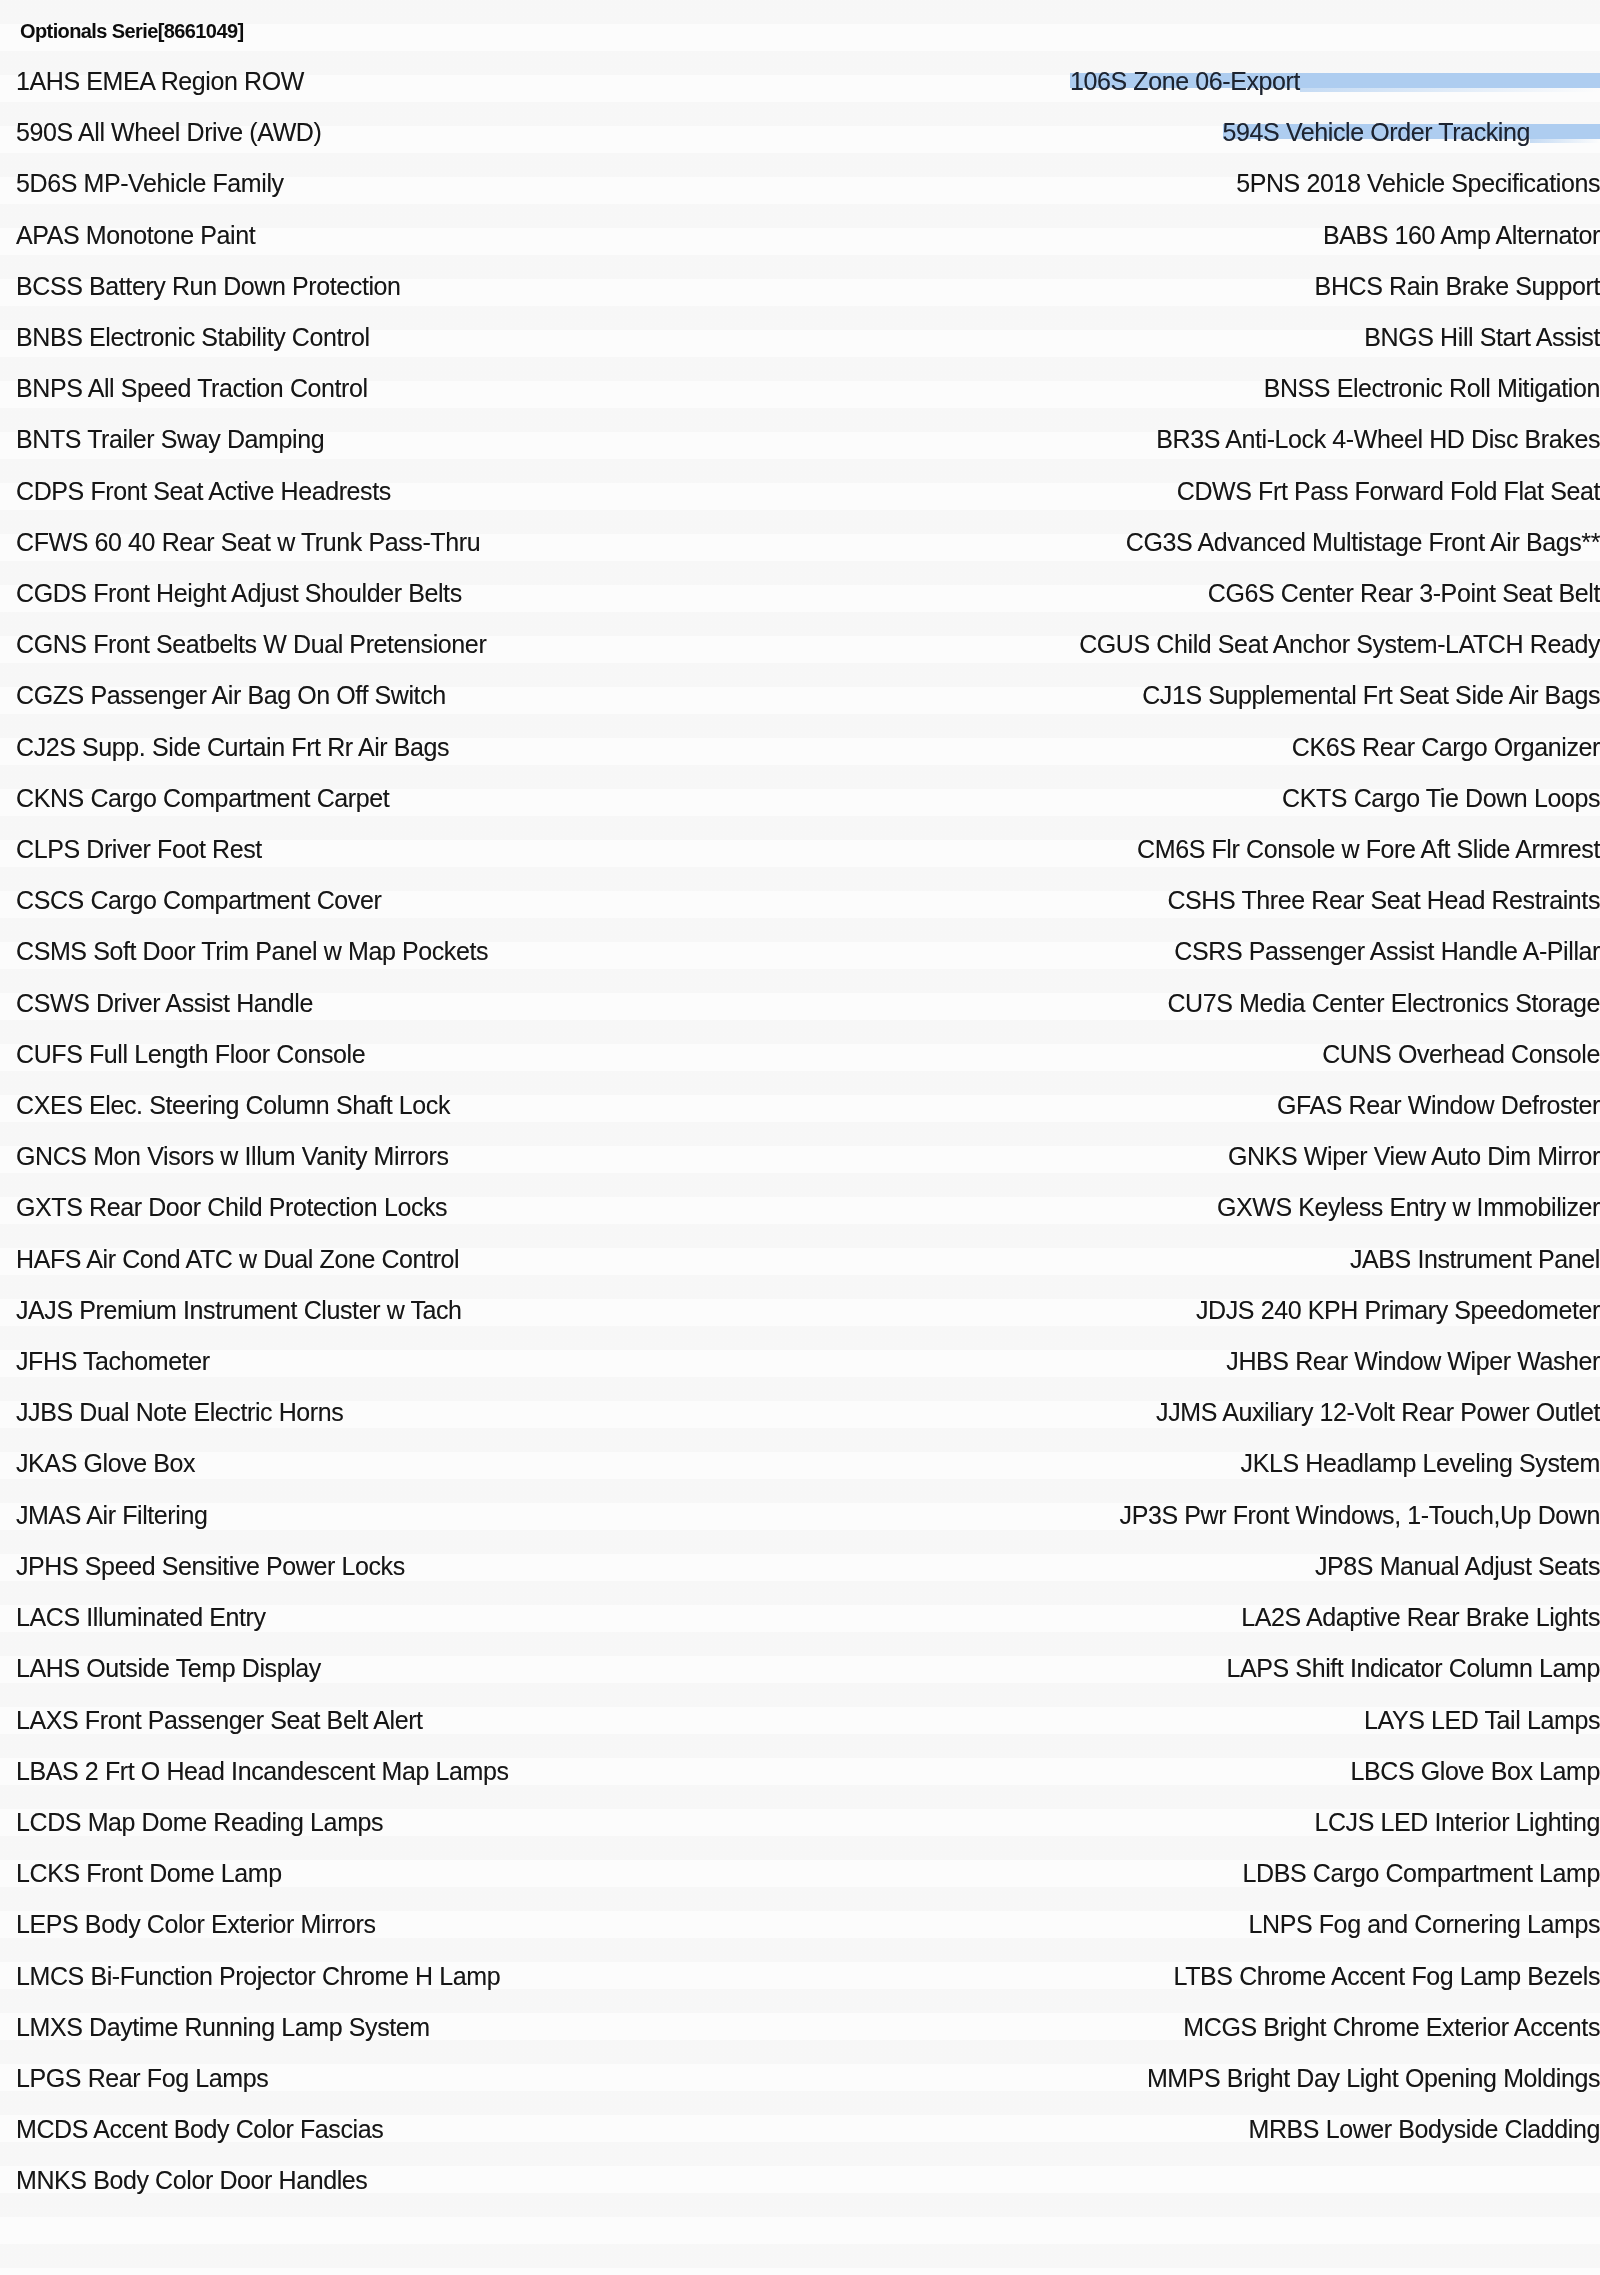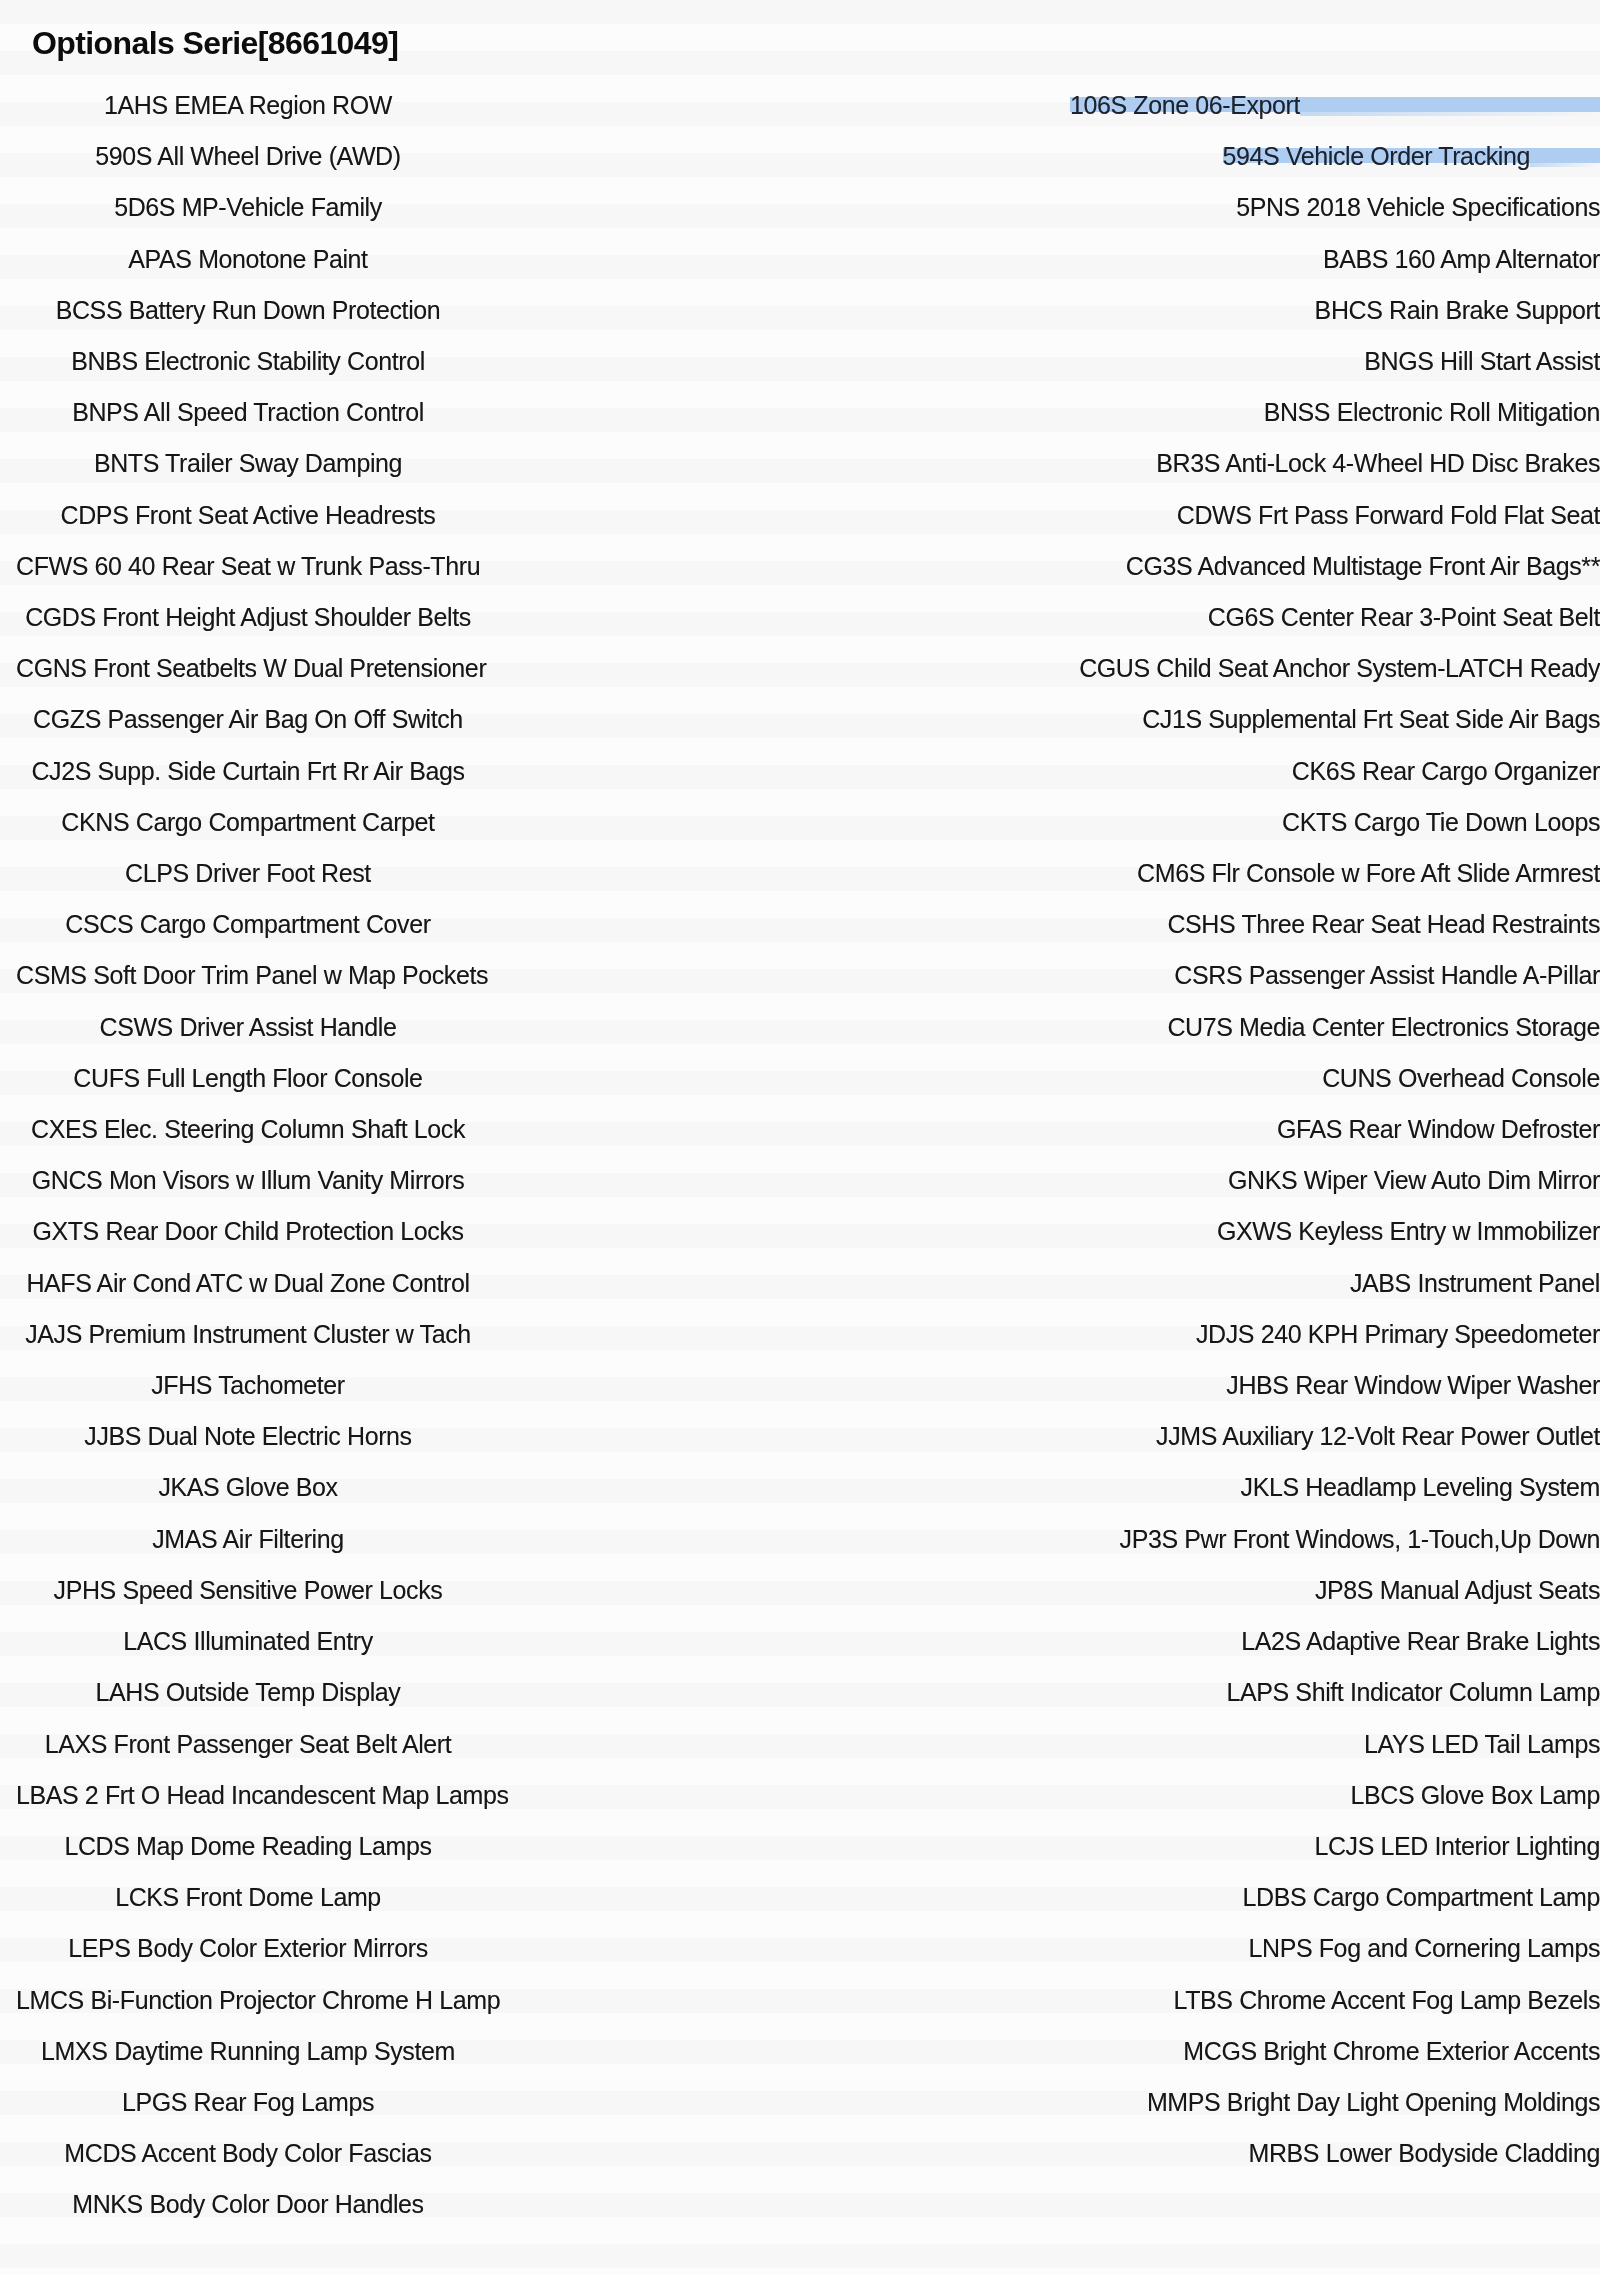--- a/index.html
+++ b/index.html
@@ -20,36 +20,36 @@
     padding: 6px 0 0 16px;
     
     background:
       repeating-linear-gradient(180deg,
         rgba(0,0,0,0.018) 0px, rgba(0,0,0,0.018) 24px,
         rgba(255,255,255,0) 24px, rgba(255,255,255,0) 51px),
       #fcfcfc;
     overflow: hidden;
   }
   .title {
-    margin: 16px;
+    margin: 4px;
     font-weight: 700;
-    font-size: 32px;
+    font-size: 20px;
     line-height: 42px;
     letter-spacing: -0.6px;
     color: #0d0d0d;
     white-space: nowrap;
   }
   .cols {
     display: flex;
     align-items: flex-start;
   }
   .col {
     box-sizing: border-box;
   }
-  .col.left  { width: 464px; flex: none; text-align: center; }
+  .col.left  { width: 464px; flex: none; }
   .col.right { flex: 1; min-width: 0; text-align: right; }
   .row {
     font-size: 25px;
     line-height: 51.2px;
     letter-spacing: -0.4px;
     color: #161616;
     white-space: nowrap;
     text-shadow: 0 0 0.5px rgba(20,20,20,0.35);
   }
   

